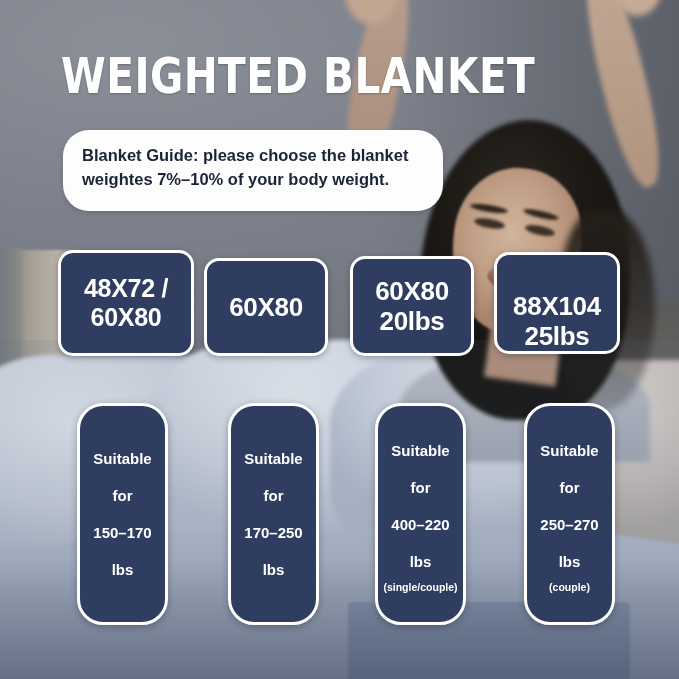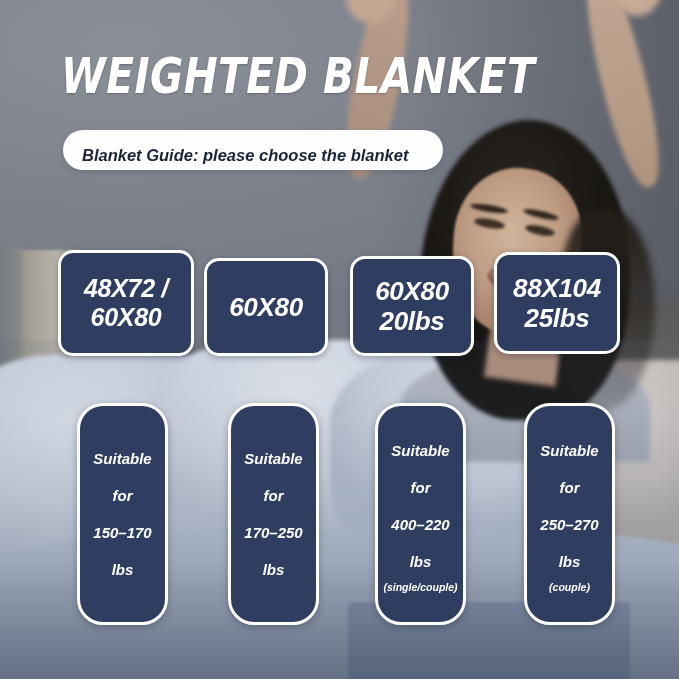--- a/index.html
+++ b/index.html
@@ -171,42 +171,42 @@
     position: absolute; left: 0; bottom: 0; width: 100%; height: 120px;
     background: linear-gradient(to bottom, rgba(60,70,90,0), rgba(45,55,75,.35));
   }
   
   .cool-tint {
     position: absolute; left: 0; top: 50%; width: 100%; height: 50%;
     background: linear-gradient(to bottom, rgba(90,105,135,.10), rgba(70,85,115,.30));
   }
 
   
-  .content { position: absolute; inset: 0; font-style: italic; }
+  .content { position: absolute; inset: 0; }
 
   .title {
     position: absolute;
     left: 61px; top: 48px;
     color: #ffffff;
     font-family: "Liberation Sans Narrow", "DejaVu Sans Condensed", "Liberation Sans", sans-serif;
     font-weight: bold;
     font-size: 49px;
     letter-spacing: .5px;
     transform: scaleX(.92);
     transform-origin: left center;
     white-space: nowrap;
     text-shadow: 0 1px 2px rgba(40,40,45,.35);
   }
 
   .guide-box {
     position: absolute;
     left: 63px; top: 130px;
     width: 380px;
     box-sizing: border-box;
-    padding: 13px 19px 3px 19px;
+    padding: 13px 19px 19px 19px;
     background: #fdfdfd;
     border-radius: 26px;
     color: #1b2436;
     font-size: 16.5px;
     font-weight: bold;
     line-height: 1.48;
     box-shadow: 0 2px 5px rgba(30,35,50,.18);
   }
 
   
@@ -225,21 +225,21 @@
     line-height: 1.16;
     letter-spacing: -.3px;
     box-shadow: 0 2px 6px rgba(25,30,45,.33);
   }
   .size-card .lines { padding: 0 4px; }
   .size-card .ln { display: block; white-space: nowrap; }
 
   .sc1 { left: 58px;  top: 250px; width: 136px; height: 106px; font-size: 25px; }
   .sc2 { left: 204px; top: 258px; width: 124px; height: 98px;  font-size: 26px; }
   .sc3 { left: 350px; top: 256px; width: 124px; height: 100px; font-size: 26px; }
-  .sc4 { left: 494px; top: 252px; width: 126px; height: 102px; font-size: 26px; }
+  .sc4 { left: 494px; top: 252px; width: 126px; height: 102px; font-size: 26px; align-items: flex-end; }
 
   
   .fit-card {
     position: absolute;
     box-sizing: border-box;
     background: #2e3d60;
     border: 3px solid #ffffff;
     border-radius: 26px;
     color: #ffffff;
     font-weight: bold;
@@ -305,20 +305,21 @@
     <div class="cool-tint"></div>
     <div class="bed-shadow"></div>
   </div>
 
   <div class="content">
 
     <div class="title">WEIGHTED BLANKET</div>
 
     <div class="guide-box">
       <div>Blanket Guide: please choose the blanket</div>
+      <div>weightes 7%–10% of your body weight.</div>
     </div>
 
     <div class="size-card sc1">
       <span class="lines">
         <span class="ln">48X72 /</span>
         <span class="ln">60X80</span>
       </span>
     </div>
 
     <div class="size-card sc2">

